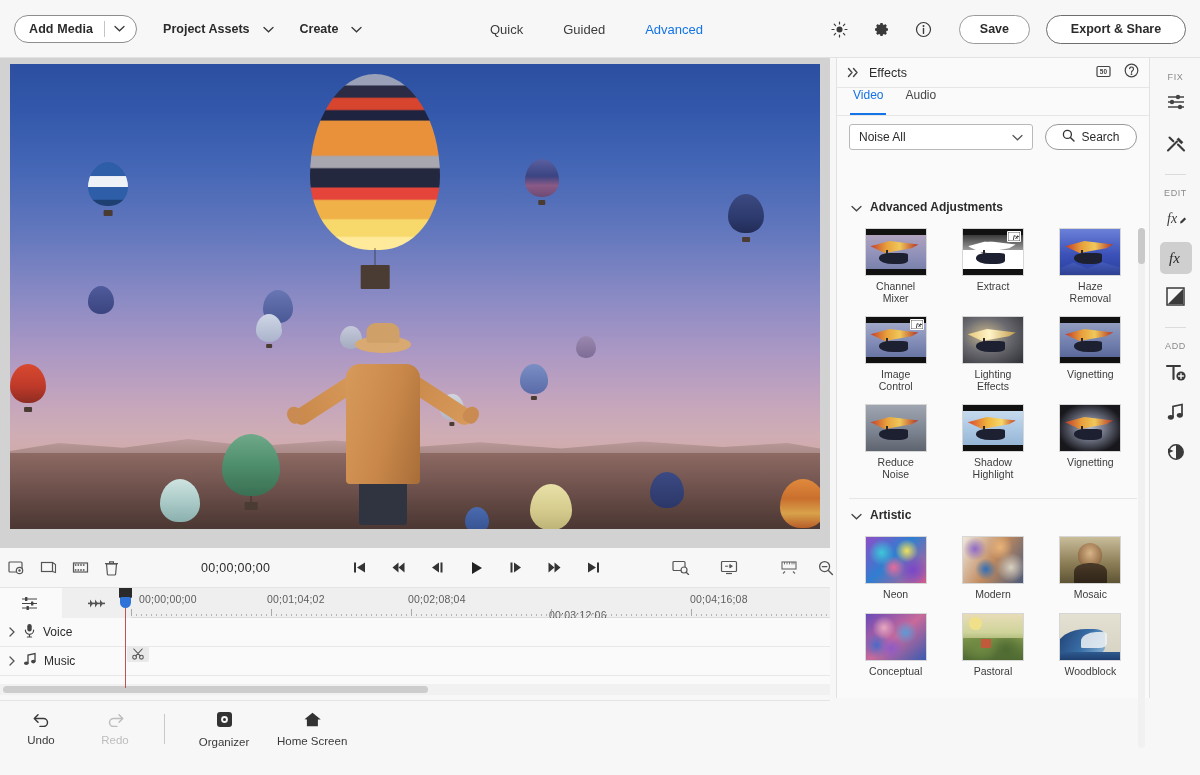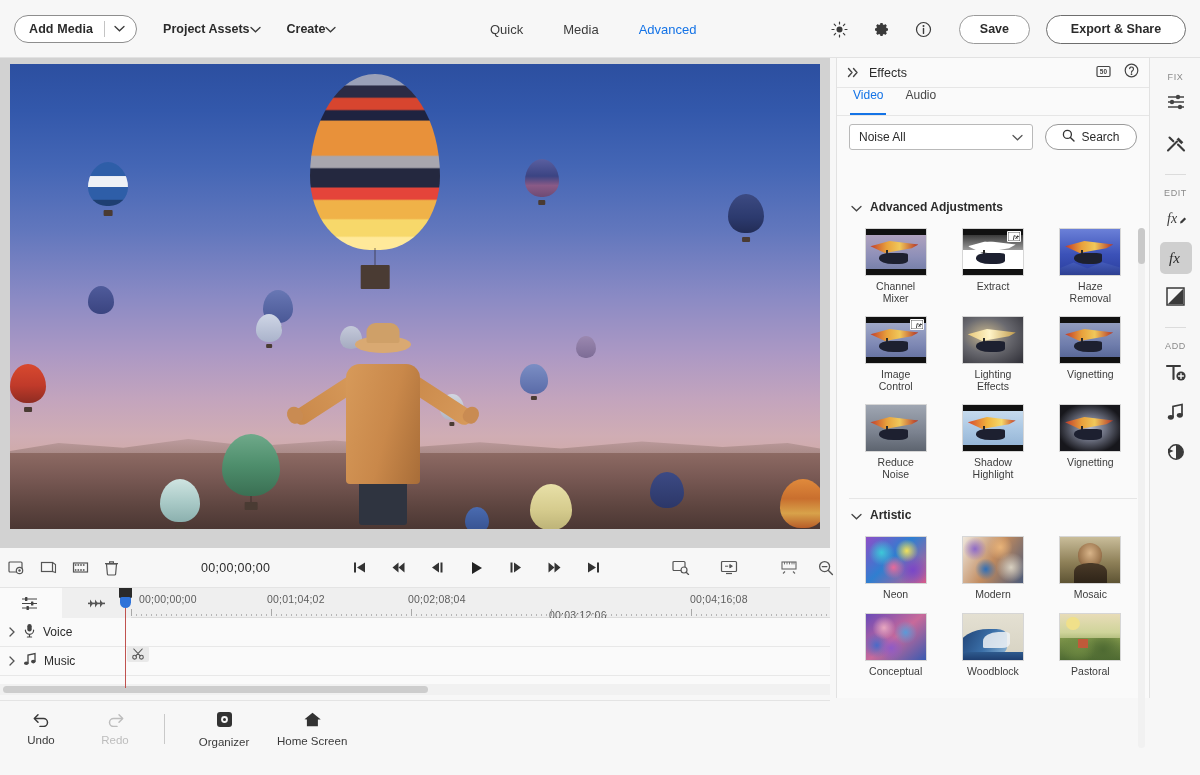--- a/index.html
+++ b/index.html
@@ -20,21 +20,21 @@
   }
   .addmedia {
     margin-left:14px; height:28px; display:flex; align-items:center;
     border:1px solid #8e8e8e; border-radius:14px; background:#fff;
     font-size:12.5px; color:#2b2b2b; cursor:pointer;
   }
   .addmedia .lbl { padding:0 11px 0 14px; font-weight:600; letter-spacing:.1px; }
   .addmedia .sep { width:1px; height:16px; background:#c4c4c4; }
   .addmedia .car { padding:0 11px 0 9px; display:flex; align-items:center; }
   .menuitem {
-    display:flex; align-items:center; gap:0; margin-left:26px;
+    display:flex; align-items:center; gap:13px; margin-left:26px;
     font-size:12.5px; color:#2b2b2b; font-weight:600; cursor:pointer;
   }
   .tabs { position:absolute; left:490px; top:0; height:58px; display:flex; align-items:center; gap:40px; }
   .tab {
     font-size:13px; color:#3c3c3c; cursor:pointer; position:relative;
     height:74px; display:flex; align-items:center;
   }
   .tab.active { color:#1473e6; }
   .tab.active:after {
     content:""; position:absolute; left:-6px; right:-6px; bottom:0; height:2px; background:#1473e6;
@@ -274,21 +274,21 @@
             <path d="M1 1.5 5.5 5.8 10 1.5" stroke="#3a3a3a" stroke-width="1.3" fill="none" stroke-linecap="round"></path>
           </svg>
       </span>
     </div>
 
     <div class="tabs">
       <div class="tab">
           <span>Quick</span>
         </div>
       <div class="tab">
-          <span>Media</span>
+          <span>Guided</span>
         </div>
       <div class="tab active">
           <span>Advanced</span>
         </div>
     </div>
 
     <div class="topicons">
       <div class="ticon">
         <svg width="17" height="17" viewBox="0 0 17 17">
           <circle cx="8.5" cy="8.5" r="3" fill="#3a3a3a"></circle>
@@ -1049,35 +1049,35 @@
           <div class="fx-thumb" style="background:
               radial-gradient(circle at 30% 30%,#e8a8c0 0%,transparent 22%),
               radial-gradient(circle at 66% 40%,#5a9ad8 0%,transparent 24%),
               radial-gradient(circle at 42% 74%,#8e5ac8 0%,transparent 26%),
               radial-gradient(circle at 18% 68%,#4a6ac8 0%,transparent 22%),
               linear-gradient(140deg,#6a4ab8,#c86a9a 50%,#3a5ab0);"></div>
           <div class="fx-name">Conceptual</div>
         </div>
 
         <div class="fx-item">
+          <div class="fx-thumb" style="background:linear-gradient(to bottom,#e8dcb8 0%,#cfd49a 40%,#8ea05a 72%,#5e7a3a 100%);">
+            <div style="position:absolute;left:10%;top:8%;width:22%;height:28%;border-radius:50%;background:#f0e08a;"></div>
+            <div style="position:absolute;left:0;right:0;bottom:0;height:46%;background:radial-gradient(circle at 30% 40%,#6f8a42 0%,transparent 40%),radial-gradient(circle at 72% 56%,#4e6a32 0%,transparent 42%),linear-gradient(to bottom,#7e954a,#4e6a32);"></div>
+            <div style="position:absolute;left:30%;bottom:26%;width:16%;height:18%;background:#c05a3a;"></div>
+          </div>
+          <div class="fx-name">Pastoral</div>
+        </div>
+
+        <div class="fx-item">
           <div class="fx-thumb" style="background:linear-gradient(to bottom,#e4e0d2,#d6d2c2);">
             <div style="position:absolute;left:-6%;bottom:4%;width:80%;height:62%;background:linear-gradient(120deg,#1e3e70,#3a6fa8 55%,#8fb8d8);border-radius:62% 22% 40% 10%;"></div>
             <div style="position:absolute;left:34%;bottom:26%;width:44%;height:34%;background:#eef2f6;border-radius:58% 18% 30% 6%;opacity:.85;"></div>
             <div style="position:absolute;left:0;right:0;bottom:0;height:16%;background:linear-gradient(to bottom,#2e5a8e,#1e3e70);"></div>
           </div>
           <div class="fx-name">Woodblock</div>
-        </div>
-
-        <div class="fx-item">
-          <div class="fx-thumb" style="background:linear-gradient(to bottom,#e8dcb8 0%,#cfd49a 40%,#8ea05a 72%,#5e7a3a 100%);">
-            <div style="position:absolute;left:10%;top:8%;width:22%;height:28%;border-radius:50%;background:#f0e08a;"></div>
-            <div style="position:absolute;left:0;right:0;bottom:0;height:46%;background:radial-gradient(circle at 30% 40%,#6f8a42 0%,transparent 40%),radial-gradient(circle at 72% 56%,#4e6a32 0%,transparent 42%),linear-gradient(to bottom,#7e954a,#4e6a32);"></div>
-            <div style="position:absolute;left:30%;bottom:26%;width:16%;height:18%;background:#c05a3a;"></div>
-          </div>
-          <div class="fx-name">Pastoral</div>
         </div>
       </div>
     </div>
 
     <div class="vscroll">
       <div class="vthumb"></div>
     </div>
   </div>
 
   <div style="position:absolute; left:1151px; top:58px; width:49px; height:717px; background:#f7f7f7;">

